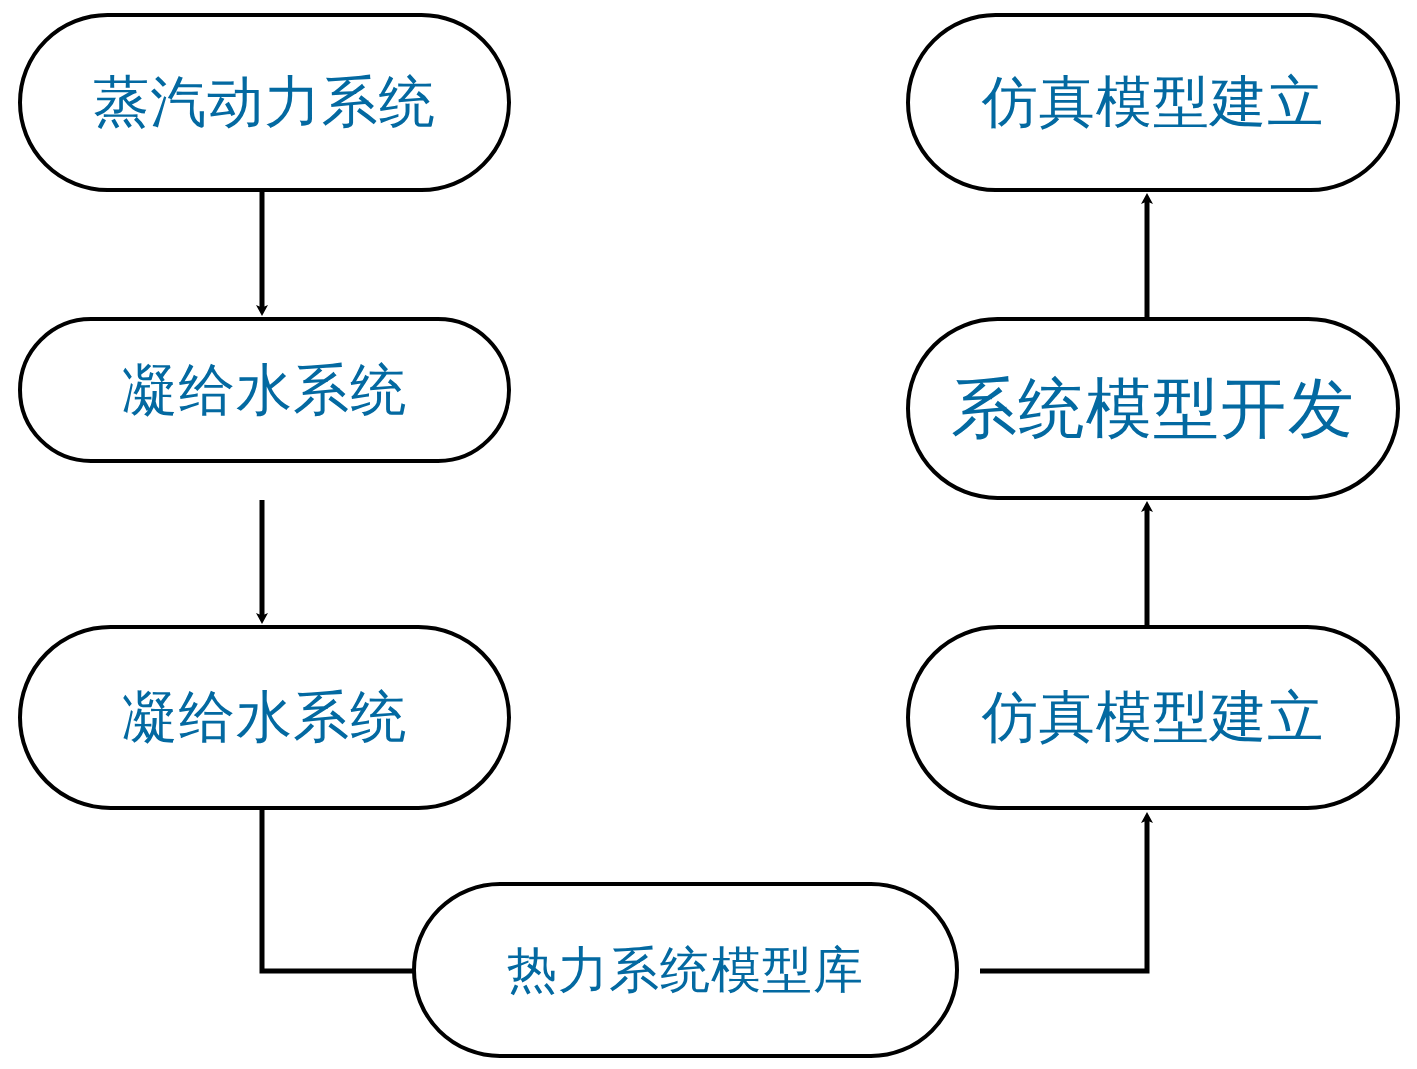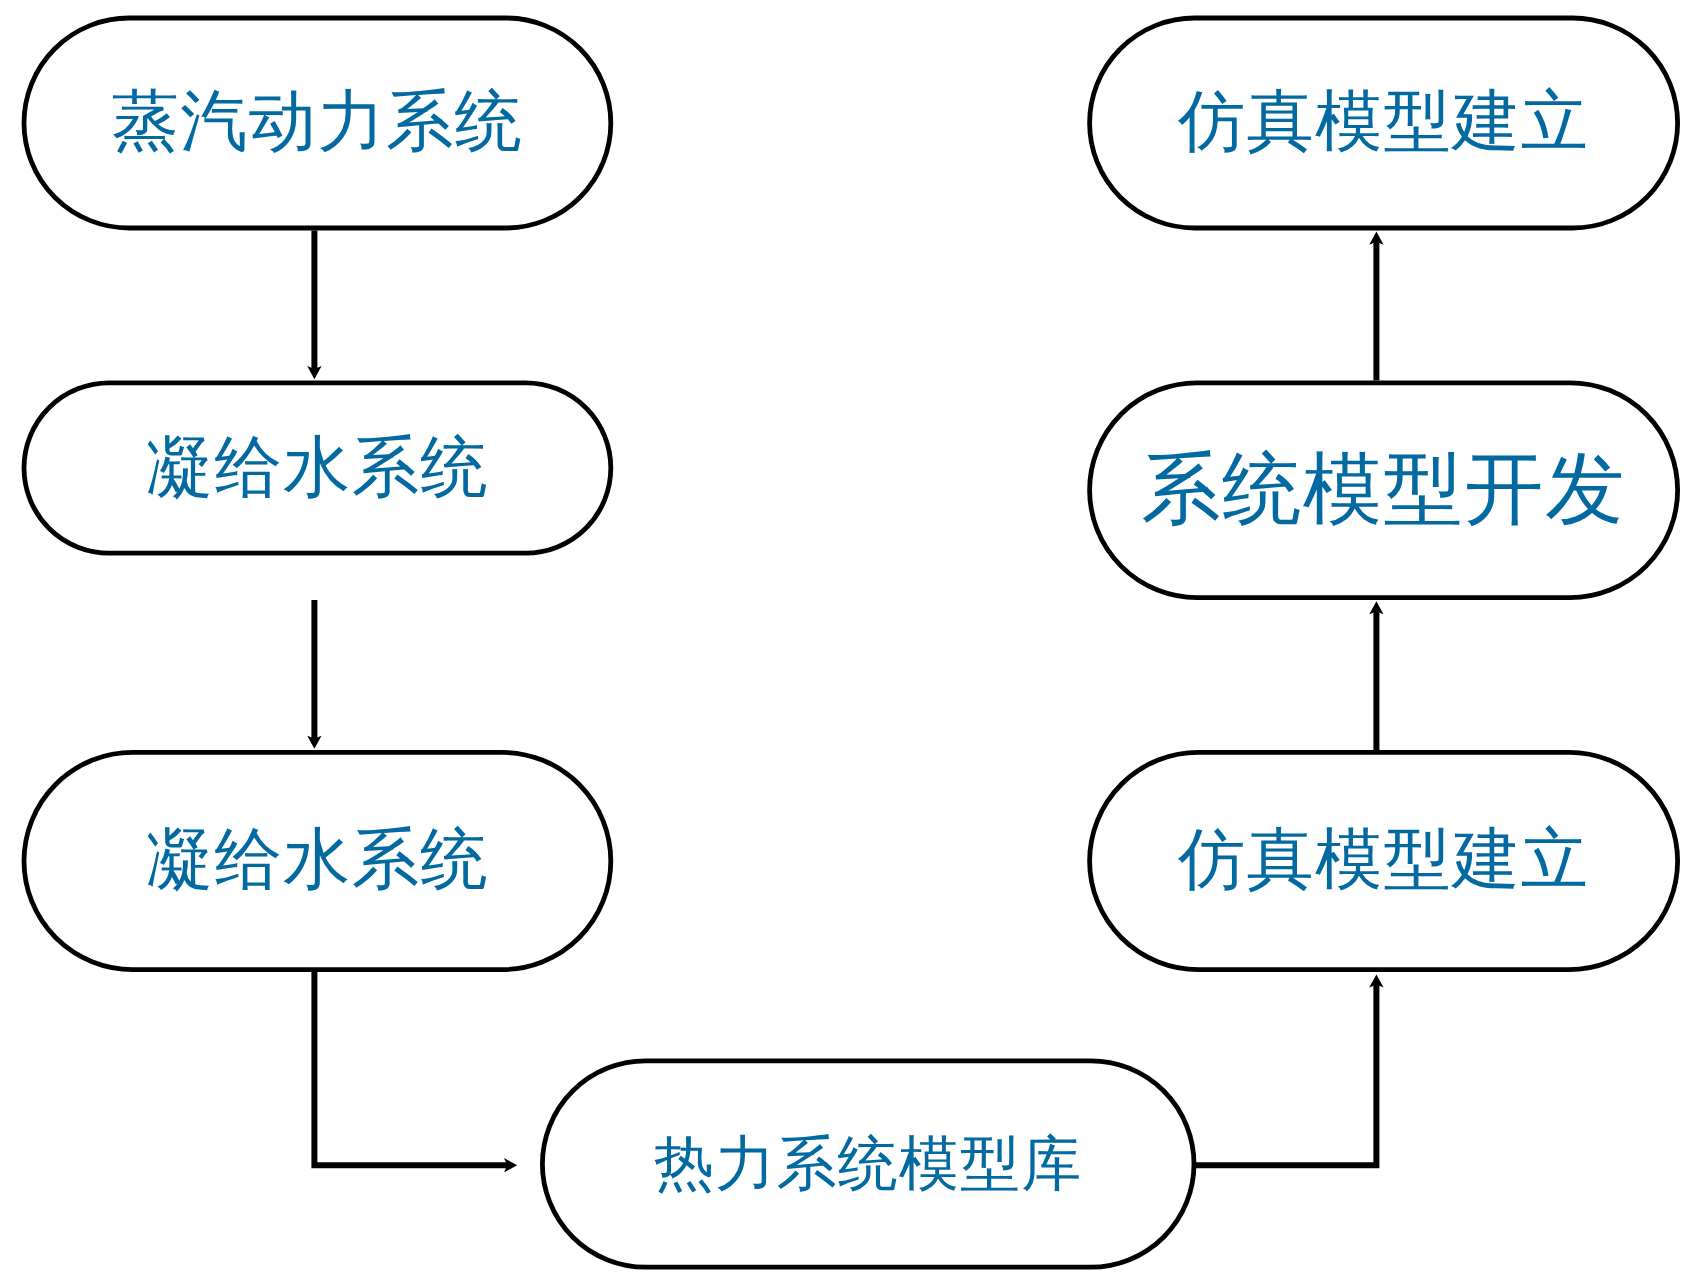--- a/index.html
+++ b/index.html
@@ -46,21 +46,21 @@
   }
   
   #node-steam-power      { left: 18px;  top: 13px;  width: 493px; height: 179px; border-radius: 90px; font-size: 56px; }
   #node-condensate-feed  { left: 18px;  top: 317px; width: 493px; height: 146px; border-radius: 92px; font-size: 56px; }
   #node-condenser        { left: 18px;  top: 625px; width: 493px; height: 185px; border-radius: 93px; font-size: 56px; }
   
   #node-simulation-model { left: 906px; top: 13px;  width: 494px; height: 179px; border-radius: 90px; font-size: 56px; text-align: center; }
   #node-system-model     { left: 906px; top: 317px; width: 494px; height: 183px; border-radius: 92px; font-size: 66px; }
   #node-component-model  { left: 906px; top: 625px; width: 494px; height: 185px; border-radius: 93px; font-size: 56px; }
   
-  #node-model-library    { left: 450px; top: 882px; width: 547px; height: 176px; border-radius: 88px; font-size: 50px; }
+  #node-model-library    { left: 412px; top: 882px; width: 547px; height: 176px; border-radius: 88px; font-size: 50px; }
 </style>
 </head>
 <body>
 
 <div id="canvas">
 
   <svg id="edges" viewBox="0 0 1417 1069" width="1417" height="1069" xmlns="http://www.w3.org/2000/svg">
     <defs>
       <marker id="arrow-down" markerWidth="12" markerHeight="12" refX="3" refY="6" orient="auto" markerUnits="userSpaceOnUse">
         <path d="M 0 0 L 11 6 L 0 12 L 2.6 6 Z" fill="#000000"></path>

